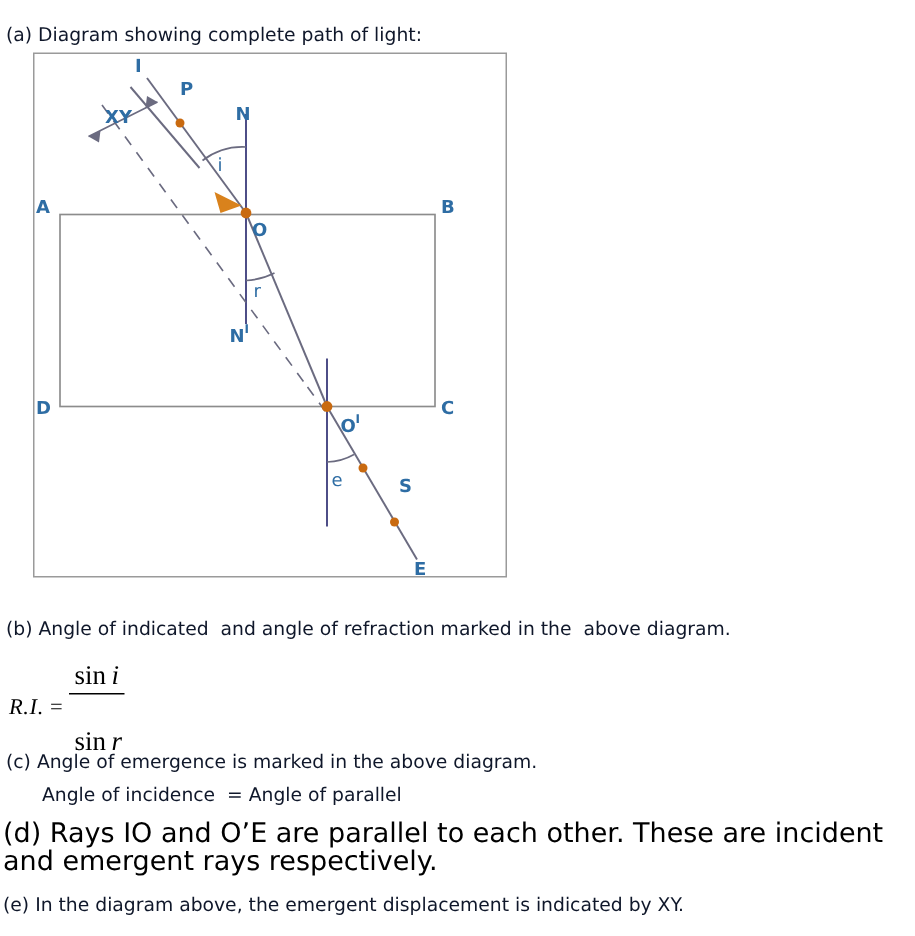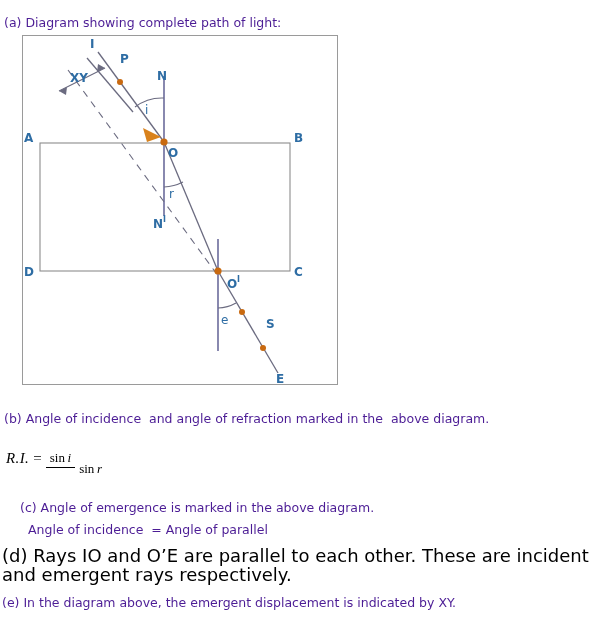--- a/index.html
+++ b/index.html
@@ -12,55 +12,55 @@
     height: 624px;
     position: relative;
     font-family: "DejaVu Sans", sans-serif;
     color: #000000;
     overflow: hidden;
   }
   .txt {
     position: absolute;
     font-size: 12.5px;
     line-height: 17px;
-    color: #4c1d95;
+    color: #0f172a;
     white-space: pre;
   }
   .txt-wrap {
     position: absolute;
     font-size: 18px;
     line-height: 19px;
     color: #000000;
   }
   #heading-a { left: 4px; top: 14px; }
   #line-b { left: 4px; top: 410px; }
-  #line-c { left: 4px; top: 499px; margin-left: 16px; }
+  #line-c { left: 4px; top: 499px; }
   #line-c2 { left: 28px; top: 521px; }
   #line-d { left: 2px; top: 546px; width: 600px; }
   #line-e { left: 2px; top: 594px; }
 
   
   #formula {
     position: absolute;
     left: 6px;
     top: 440px;
     font-family: "Liberation Serif", "DejaVu Serif", serif;
     font-style: italic;
     font-size: 15px;
     display: flex;
     align-items: center;
     color: #000;
   }
   #formula .lhs { margin-right: 3px; letter-spacing: 0.4px; font-style: italic; }
   #formula .eq { margin: 0 4px 0 1px; font-style: normal; }
   #formula .frac {
     display: inline-flex;
-    flex-direction: row;
-    align-items: center;
-    font-size: 13px;
+    flex-direction: column;
+    align-items: flex-start;
+    font-size: 18px;
   }
   #formula .frac .num {
     padding: 0 4px 1px 4px;
     border-bottom: 1.2px solid #000;
   }
   #formula .frac .den {
     padding: 1px 4px 0 4px;
     margin-top: 20px;
   }
   #formula .fn { font-style: normal; }
@@ -162,21 +162,21 @@
       <text class="dlabel" x="204" y="252">O</text>
       <text class="dlabel-sup" x="214" y="246">I</text>
     </g>
     <text class="dlabel-it" x="198" y="288">e</text>
     <text class="dlabel" x="243" y="292">S</text>
     <text class="dlabel" x="253" y="347">E</text>
     <text class="dlabel" x="47" y="46">XY</text>
   </svg>
 </div>
 
-<div class="txt" id="line-b">(b) Angle of incidence  and angle of refraction marked in the  above diagram.</div>
+<div class="txt" id="line-b">(b) Angle of indicated  and angle of refraction marked in the  above diagram.</div>
 
 <div id="formula">
   <span class="lhs">R.I.</span>
   <span class="eq">=</span>
   <span class="frac">
     <span class="num"><span class="fn">sin</span> <span>i</span></span>
     <span class="den"><span class="fn">sin</span> <span>r</span></span>
   </span>
 </div>
 

